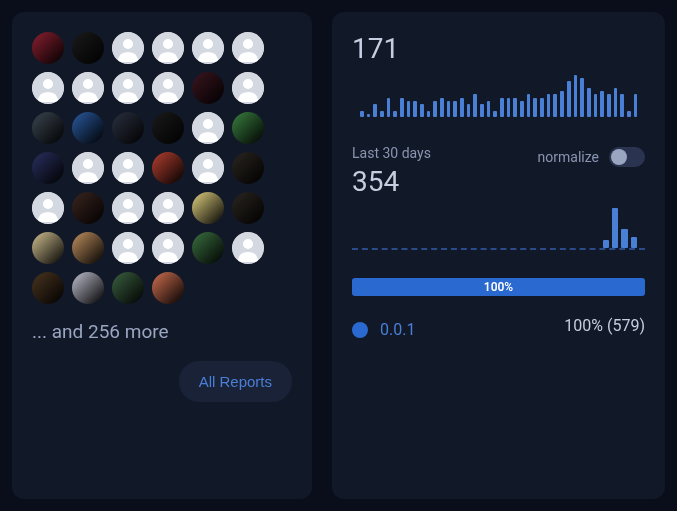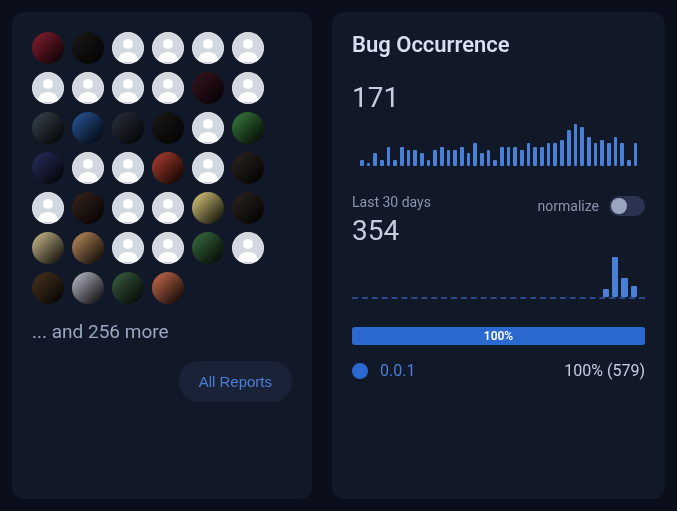--- a/index.html
+++ b/index.html
@@ -136,21 +136,21 @@
     color: #fff;
     font-size: 12px;
     font-weight: 600;
     margin-bottom: 16px;
   }
   .version-row {
     display: flex;
     align-items: center;
     justify-content: space-between;
   }
-  .version-left { display: flex; align-items: center; gap: 12px; }
+  .version-left { display: flex; align-items: center; gap: 12px; margin-top: 8px; }
   .version-dot {
     width: 16px;
     height: 16px;
     background: #2a6ad0;
     border-radius: 50%;
   }
   .version-label { color: #4a7fd6; font-size: 16px; }
   .version-stats { color: #c5cde0; font-size: 16px; }
 </style>
 </head>
@@ -313,21 +313,20 @@
       <div class="avatar" style="background: linear-gradient(135deg, rgb(58, 96, 64), rgb(0, 0, 0));"></div>
       <div class="avatar" style="background: linear-gradient(135deg, rgb(208, 112, 80), rgb(0, 0, 0));"></div>
     </div>
   <div class="more-text">... and 256 more</div>
   <div class="btn-row">
     <button class="btn">All Reports</button>
   </div>
 </div>
 
 <div class="panel right">
-  <div class="title">Bug Occurrence</div>
 
   <div class="big-number">171</div>
   <div class="bar-chart" id="chart24">
       <div class="bar" style="height: 15.3846%;"></div>
       <div class="bar" style="height: 7.69231%;"></div>
       <div class="bar" style="height: 30.7692%;"></div>
       <div class="bar" style="height: 15.3846%;"></div>
       <div class="bar" style="height: 46.1538%;"></div>
       <div class="bar" style="height: 15.3846%;"></div>
       <div class="bar" style="height: 46.1538%;"></div>

